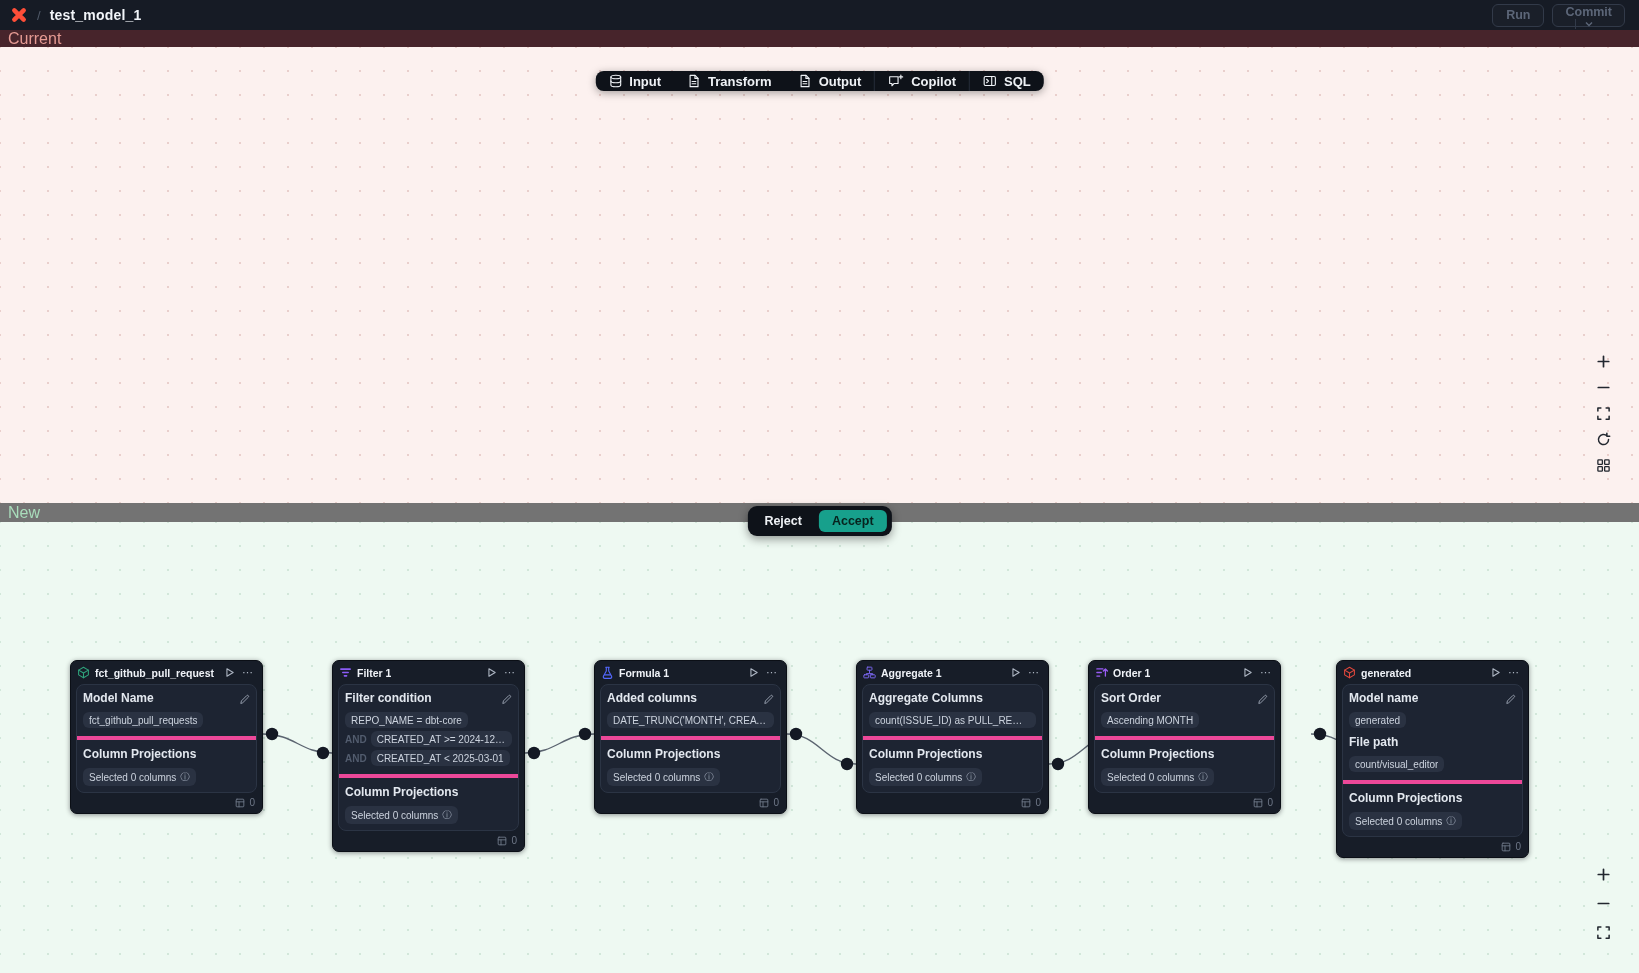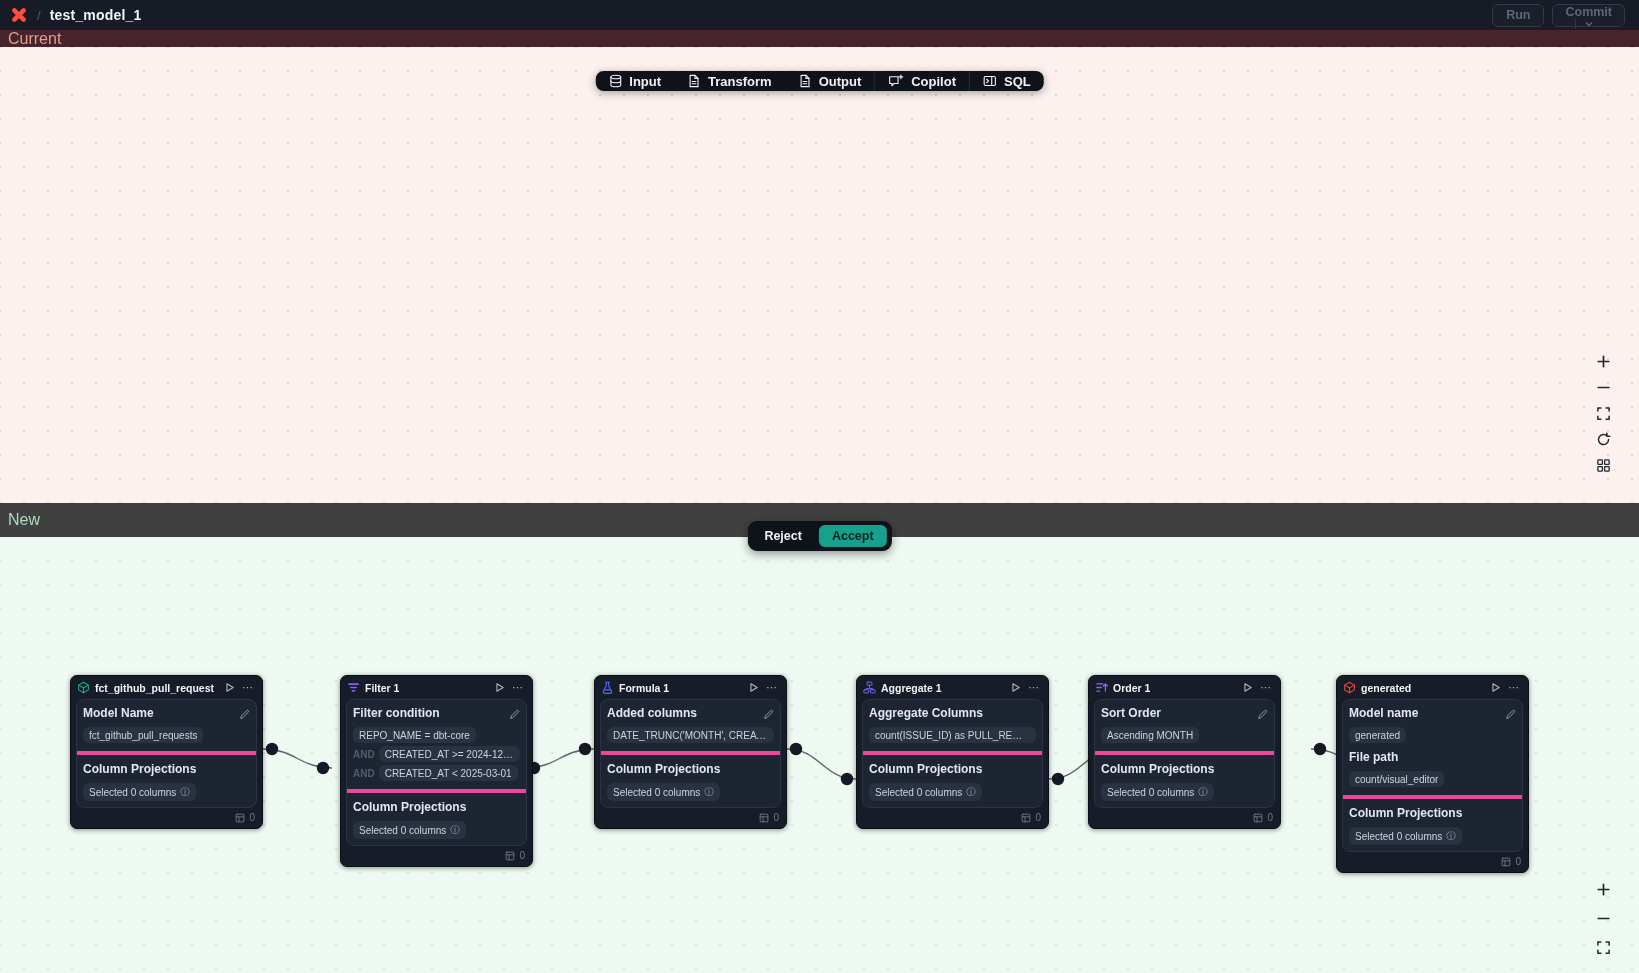--- a/index.html
+++ b/index.html
@@ -15,21 +15,21 @@
   .tbtn{ height:23px; display:flex; align-items:center; border:1px solid #323a49; border-radius:6px;
          color:#5c6678; font-size:12.5px; font-weight:bold; background:rgba(255,255,255,0.02); }
   .run-btn{ padding:0 13px;margin-left:36px; }
   .commit-btn{ padding:0;flex-direction:column; }
   .commit-label{ padding:0 12px; }
   .commit-chev{ border-left:1px solid #323a49; padding:0 8px; height:100%; display:flex; align-items:center; color:#5c6678; }
 
   
   .pane-bar{ height:17px; display:flex; align-items:center; padding:0 8px; font-size:16px; }
   .current-bar{ background:#47242b; color:#e59a93; height:17px; }
-  .new-bar{ background:#404040; color:#a9ddbb; height:34px; }
+  .new-bar{ background:#737373; color:#a9ddbb; height:19px; }
   .canvas{ position:relative; }
   .current-canvas{ height:456px; background-color:#fcf1ef;
     background-image:radial-gradient(#e9cfcc 1.2px, transparent 1.3px);
     background-size:24px 24px; background-position:12px 12px; }
   .new-canvas{ height:452px; background-color:#eef9f2;
     background-image:radial-gradient(#d2e7da 1.2px, transparent 1.3px);
     background-size:24px 24px; background-position:12px 12px; }
 
   
   .toolbar{ position:absolute; top:-3px; left:50%; transform:translateX(-50%); height:20px;
@@ -277,21 +277,21 @@
     <div class="node-footer">
       <span style="display:flex">
             <svg width="10" height="10" viewBox="0 0 12 12" fill="none" stroke="currentColor" stroke-linecap="round" stroke-linejoin="round" stroke-width="1.1">
               <rect x="1.4" y="1.4" width="9.2" height="9.2" rx="1"></rect>
               <path d="M1.4 4.6h9.2M4.8 4.6v6"></path>
             </svg>
           </span>
       <span>0</span>
     </div>
       </div>
-      <div class="node" style="left: 340px; top: 138px;">
+      <div class="node" style="left: 332px; top: 138px;">
     <div class="node-header">
       <span class="nicon" style="color:#8b5cf6">
             <svg width="13" height="13" viewBox="0 0 14 14" fill="none" stroke="currentColor" stroke-linecap="round" stroke-linejoin="round" stroke-width="1.7">
               <path d="M2 3.4h10M4.1 7h5.8M5.8 10.6h2.4"></path>
             </svg>
           </span>
       <span class="ntitle">Filter 1</span>
       <span class="hspace"></span>
       <span class="hbtn">
             <svg width="11" height="11" viewBox="0 0 12 12" fill="none" stroke="currentColor" stroke-linecap="round" stroke-linejoin="round" stroke-width="1.2">

